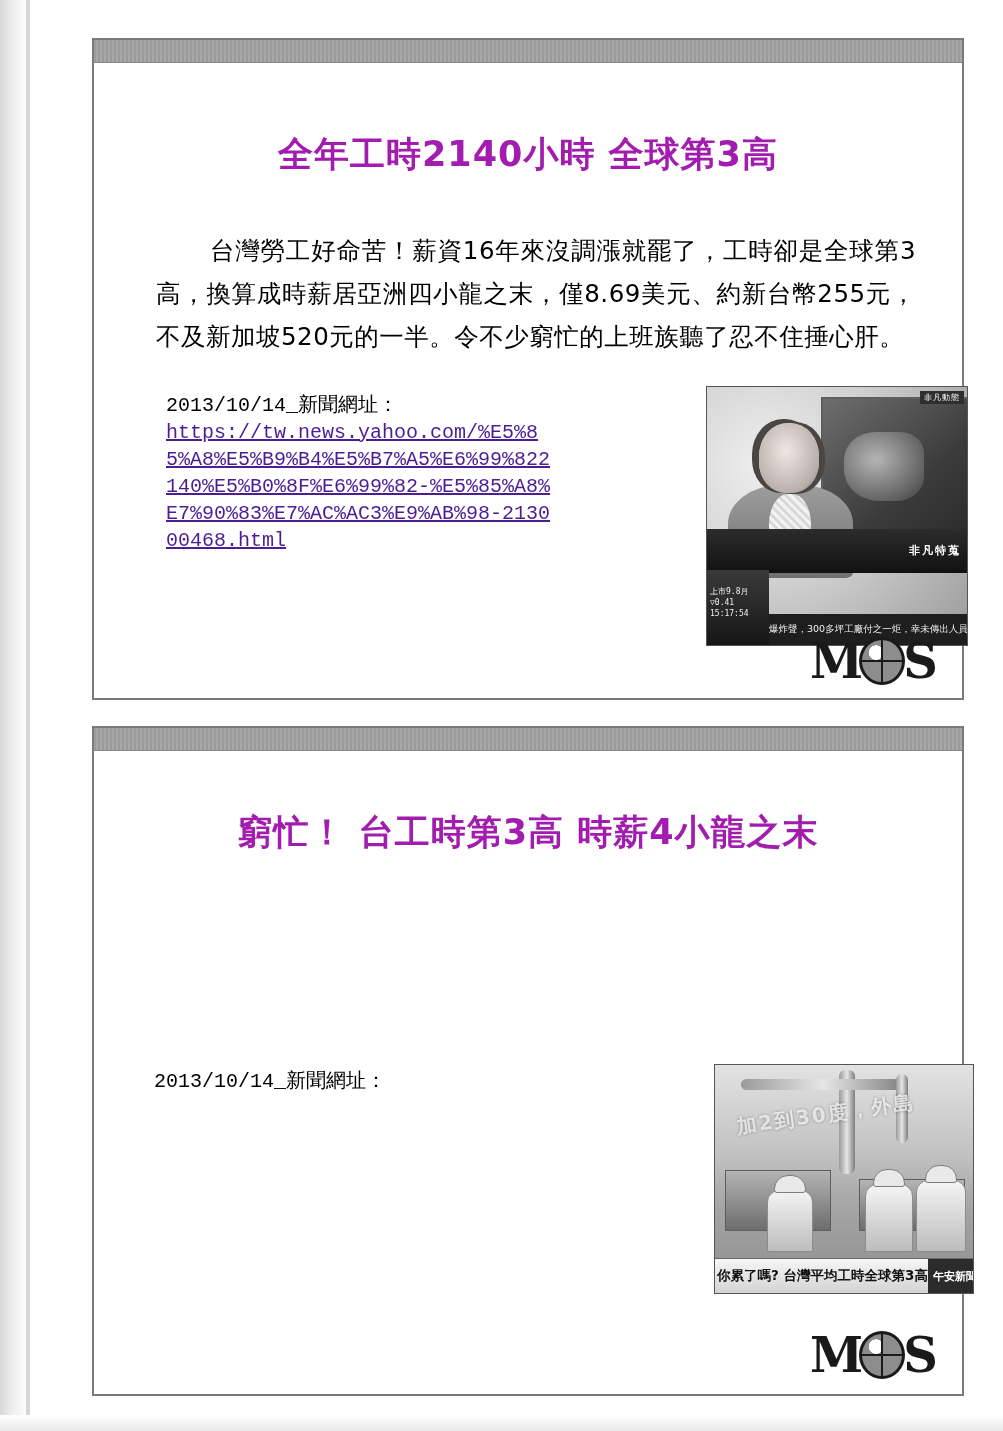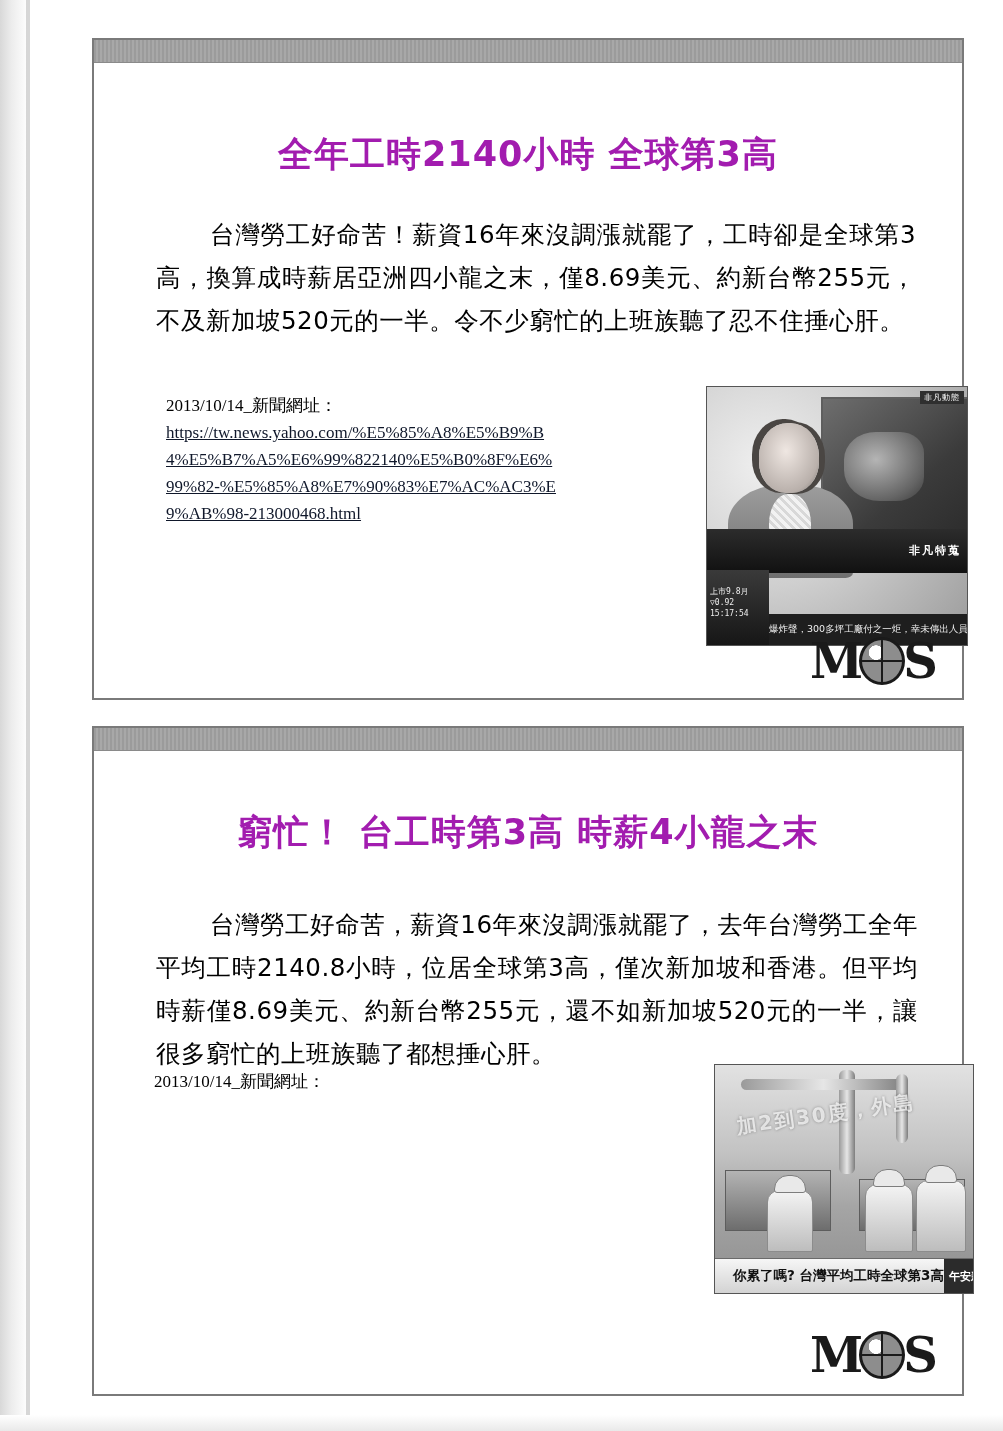--- a/index.html
+++ b/index.html
@@ -74,39 +74,39 @@
 
   .body-text {
     position: absolute;
     font-family: "DejaVu Sans", sans-serif;
     font-size: 24.5px;
     line-height: 43px;
     color: #000;
     text-align: justify;
     letter-spacing: 0.5px;
   }
-  #slide1 .body-text { left: 62px; width: 760px; top: 148px; text-indent: 54px; }
+  #slide1 .body-text { left: 62px; width: 760px; top: 164px; text-indent: 54px; }
   #slide2 .body-text { left: 62px; width: 762px; top: 150px; text-indent: 54px; }
 
   .src-block {
     position: absolute;
-    font-family: Liberation Serif, serif;
-    font-size: 17px;
+    font-family: Liberation Mono, monospace;
+    font-size: 20px;
     line-height: 27px;
     color: #000;
     word-break: break-all;
   }
   #slide1 .src-block { left: 72px; top: 352px; width: 390px; }
   #slide2 .src-block { left: 60px; top: 340px; width: 420px; }
 
   .src-date { display: block; }
   .src-url {
     display: block;
     text-decoration: underline;
-    color: #0f172a;
+    color: #4c1d95;
     word-break: break-all;
   }
 
   
   .photo {
     position: absolute;
     border: 1px solid #555;
     overflow: hidden;
     background: #000000;
   }
@@ -243,21 +243,21 @@
   .ph2-caption {
     position: absolute; left: 0; right: 0; bottom: 0;
     height: 34px;
     background: linear-gradient(to bottom,#f6f6f6,#d3d3d3);
     border-top: 1px solid #6a6a6a;
     display: flex; align-items: center;
     font-family: "DejaVu Sans", sans-serif;
     font-weight: bold;
     font-size: 13.5px;
     color: #111;
-    padding-left: 18px;
+    padding-left: 2px;
     white-space: nowrap;
     overflow: hidden;
   }
   .ph2-caption .tag {
     margin-left: auto;
     background: #2b2b2b;
     color: #fff;
     font-size: 11px;
     padding: 3px 5px;
     height: 100%;
@@ -339,38 +339,37 @@
   <figure class="photo" id="photo1">
     <div class="ph1-bg"></div>
     <div class="ph1-screen"></div>
     <div class="ph1-anchor-body"></div>
     <div class="ph1-anchor-head"></div>
     <div class="ph1-corner-badge">非凡動態</div>
     <div class="ph1-lowerband">非凡特蒐</div>
     <div class="ph1-subline">爆炸聲，300多坪工廠付之一炬，幸未傳出人員傷</div>
     <div class="ph1-ticker">
       <div>上市9.8月</div>
-      <div>▽0.92</div>
+      <div>▽0.41</div>
       <div>15:17:54</div>
     </div>
   </figure>
 
   <div class="logo">
     <span>M</span>
     <span class="globe"></span>
     <span>S</span>
   </div>
 </section>
 
 <section class="slide" id="slide2">
   <div class="slide-topbar"></div>
 
   <h1 class="slide-title">窮忙！ 台工時第3高 時薪4小龍之末</h1>
 
-  <p class="body-text">台灣勞工好命苦，薪資16年來沒調漲就罷了，去年台灣勞工全年平均工時2140.8小時，位居全球第3高，僅次新加坡和香港。但平均時薪僅8.69美元、約新台幣255元，還不如新加坡520元的一半，讓很多窮忙的上班族聽了都想捶心肝。</p>
 
   <div class="src-block">
     <span class="src-date">2013/10/14_新聞網址：</span>
   </div>
 
   <figure class="photo" id="photo2">
     <div class="ph2-bg"></div>
 
     <div class="ph2-pipe" style="left:48%;top:2%;width:16px;height:46%;"></div>
     <div class="ph2-pipe" style="left:10%;top:6%;width:64%;height:11px;"></div>

